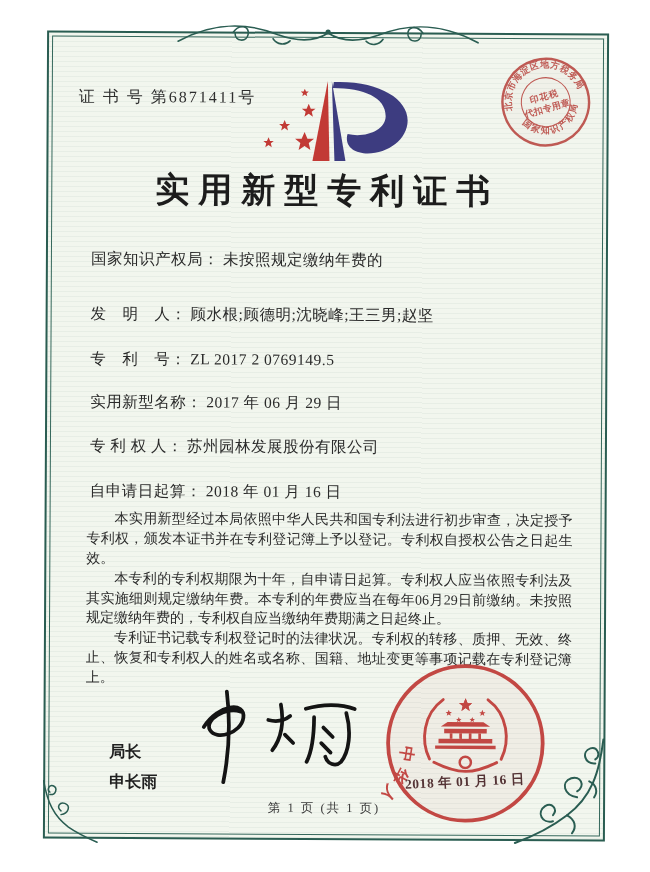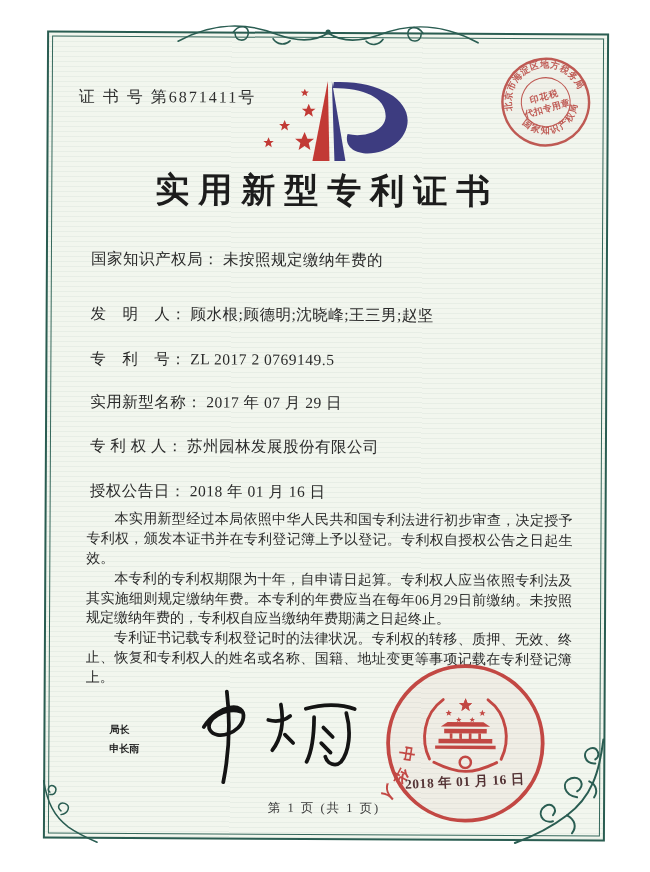--- a/index.html
+++ b/index.html
@@ -38,23 +38,23 @@
     position:absolute;left:43px;font-size:15.5px;white-space:nowrap;color:#2a2a2a;
     letter-spacing:0.5px;
   }
   .field-row .value{margin-left:4px;}
   .paragraphs{
     position:absolute;left:40px;top:476px;width:486px;
     font-size:14px;line-height:1.42;text-align:justify;color:#2c2c2c;
   }
   .paragraphs p{margin:0;text-indent:2em;}
   .signer{
-    position:absolute;left:64px;top:688px;
+    position:absolute;left:64px;top:704px;
     font-family:"Liberation Sans","DejaVu Sans",sans-serif;
-    font-weight:bold;font-size:10px;color:#202020;line-height:1.85;
+    font-weight:bold;font-size:16px;color:#202020;line-height:1.85;
   }
   .signature{position:absolute;left:138px;top:652px;}
   .office-seal{position:absolute;left:336px;top:628px;opacity:.92;}
   .page-footer{
     position:absolute;left:0;top:766px;width:100%;text-align:center;
     font-size:12.5px;letter-spacing:2px;color:#3a3a3a;
   }
 </style>
 </head>
 <body>
@@ -132,27 +132,27 @@
   <div class="field-row" style="top:216px">
     <span>国家知识产权局：</span><span class="value">未按照规定缴纳年费的</span>
   </div>
   <div class="field-row" style="top:271px">
     <span>发　明　人：</span><span class="value">顾水根;顾德明;沈晓峰;王三男;赵坚</span>
   </div>
   <div class="field-row" style="top:316px">
     <span>专　利　号：</span><span class="value">ZL 2017 2 0769149.5</span>
   </div>
   <div class="field-row" style="top:359px">
-    <span>实用新型名称：</span><span class="value">2017 年 07 月 29 日</span>
+    <span>实用新型名称：</span><span class="value">2017 年 06 月 29 日</span>
   </div>
   <div class="field-row" style="top:403px">
     <span>专 利 权 人：</span><span class="value">苏州园林发展股份有限公司</span>
   </div>
   <div class="field-row" style="top:448px">
-    <span>授权公告日：</span><span class="value">2018 年 01 月 16 日</span>
+    <span>自申请日起算：</span><span class="value">2018 年 01 月 16 日</span>
   </div>
 
   <div class="paragraphs">
     <p>本实用新型经过本局依照中华人民共和国专利法进行初步审查，决定授予专利权，颁发本证书并在专利登记簿上予以登记。专利权自授权公告之日起生效。</p>
     <p>本专利的专利权期限为十年，自申请日起算。专利权人应当依照专利法及其实施细则规定缴纳年费。本专利的年费应当在每年06月29日前缴纳。未按照规定缴纳年费的，专利权自应当缴纳年费期满之日起终止。</p>
     <p>专利证书记载专利权登记时的法律状况。专利权的转移、质押、无效、终止、恢复和专利权人的姓名或名称、国籍、地址变更等事项记载在专利登记簿上。</p>
   </div>
 
   <div class="signer">
     <div>局长</div>

